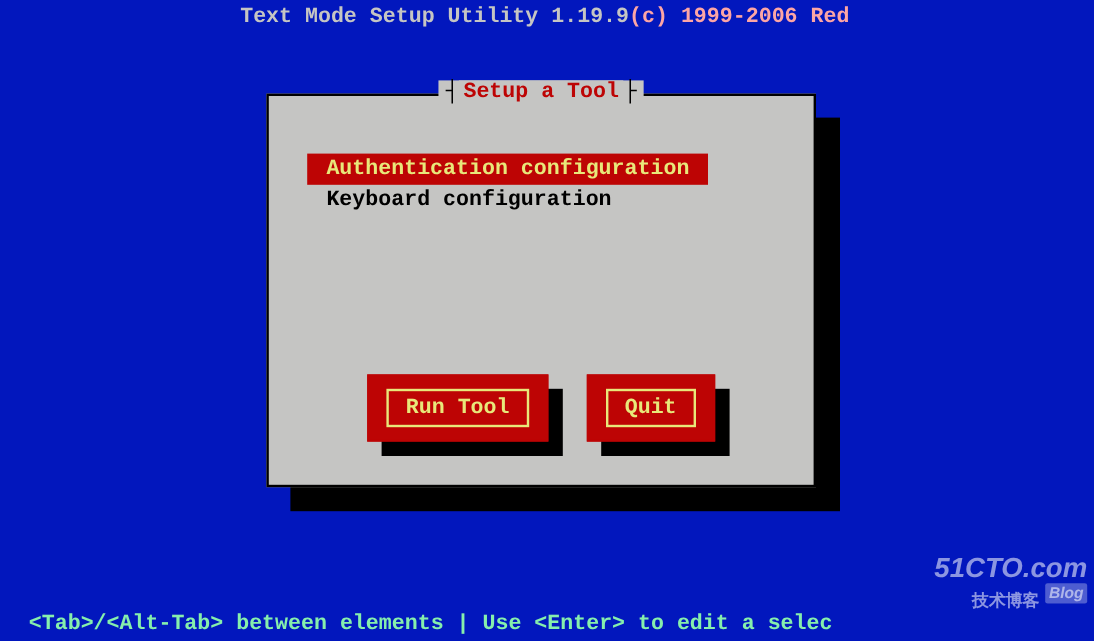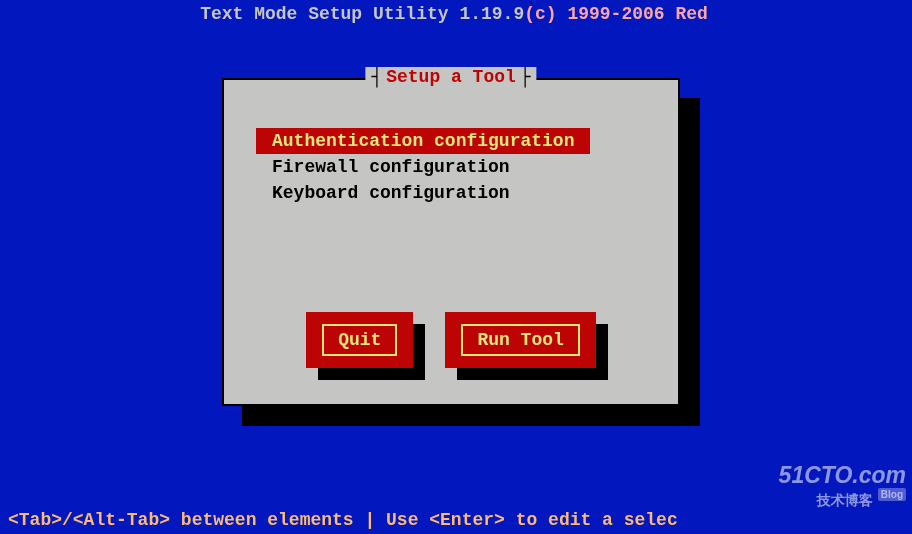--- a/index.html
+++ b/index.html
@@ -102,22 +102,22 @@
     .btn-inner {
       border: 2px solid #e8e87a;
       padding: 4px 14px;
       color: #e8e87a;
     }
     .footer {
       position: absolute;
       bottom: 4px;
       left: 0;
       right: 0;
-      color: #fdba74;
-      padding: 0 8px;
+      color: #86efac;
+      padding: 0 24px;
       font-weight: bold;
       white-space: nowrap;
     }
     .watermark {
       position: absolute;
       right: 6px;
       bottom: 24px;
       font-family: Arial, sans-serif;
       color: rgba(255,255,255,0.55);
       text-align: right;
@@ -127,24 +127,25 @@
       font-size: 23px;
       font-weight: bold;
       font-style: italic;
     }
     .watermark-sub {
       font-size: 14px;
     }
     .watermark-badge {
       display: inline-block;
       background: rgba(255,255,255,0.3);
-      font-size: 10px;
+      font-size: 13px;
       padding: 1px 3px;
       border-radius: 2px;
       vertical-align: super;
+      font-style: italic;
     }
     .title-container {
       position: absolute;
       top: -13px;
       left: 50%;
       transform: translateX(-50%);
       background: #c5c5c3;
       padding: 0 6px;
       display: flex;
       align-items: center;
@@ -164,37 +165,36 @@
 <div class="dialog-shadow"></div>
 <div class="dialog">
   <div class="title-container">
     <span class="title-pipe">┤ </span>
     <span class="title-text">Setup a Tool</span>
     <span class="title-pipe"> ├</span>
   </div>
 
   <div class="menu-list">
     <div class="menu-row"><span class="menu-item selected">Authentication configuration</span></div>
-    <div class="menu-row"><span class="menu-item">Firewall configuration</span></div>
     <div class="menu-row"><span class="menu-item">Keyboard configuration</span></div>
   </div>
 
   <div class="buttons-row">
+    <div class="btn-shadow-wrap">
+      <div class="btn-shadow"></div>
+      <div class="btn">
+        <div class="btn-inner">Run Tool</div>
+      </div>
+    </div>
     <div class="btn-shadow-wrap">
       <div class="btn-shadow"></div>
       <div class="btn">
         <div class="btn-inner">Quit</div>
       </div>
     </div>
-    <div class="btn-shadow-wrap">
-      <div class="btn-shadow"></div>
-      <div class="btn">
-        <div class="btn-inner">Run Tool</div>
-      </div>
-    </div>
   </div>
 </div>
 
 <div class="footer">  &lt;Tab&gt;/&lt;Alt-Tab&gt; between elements   |     Use &lt;Enter&gt; to edit a selec</div>
 
 <div class="watermark">
   <div class="watermark-main">51CTO.com</div>
   <div>
     <span class="watermark-sub">技术博客</span>
     <span class="watermark-badge">Blog</span>

